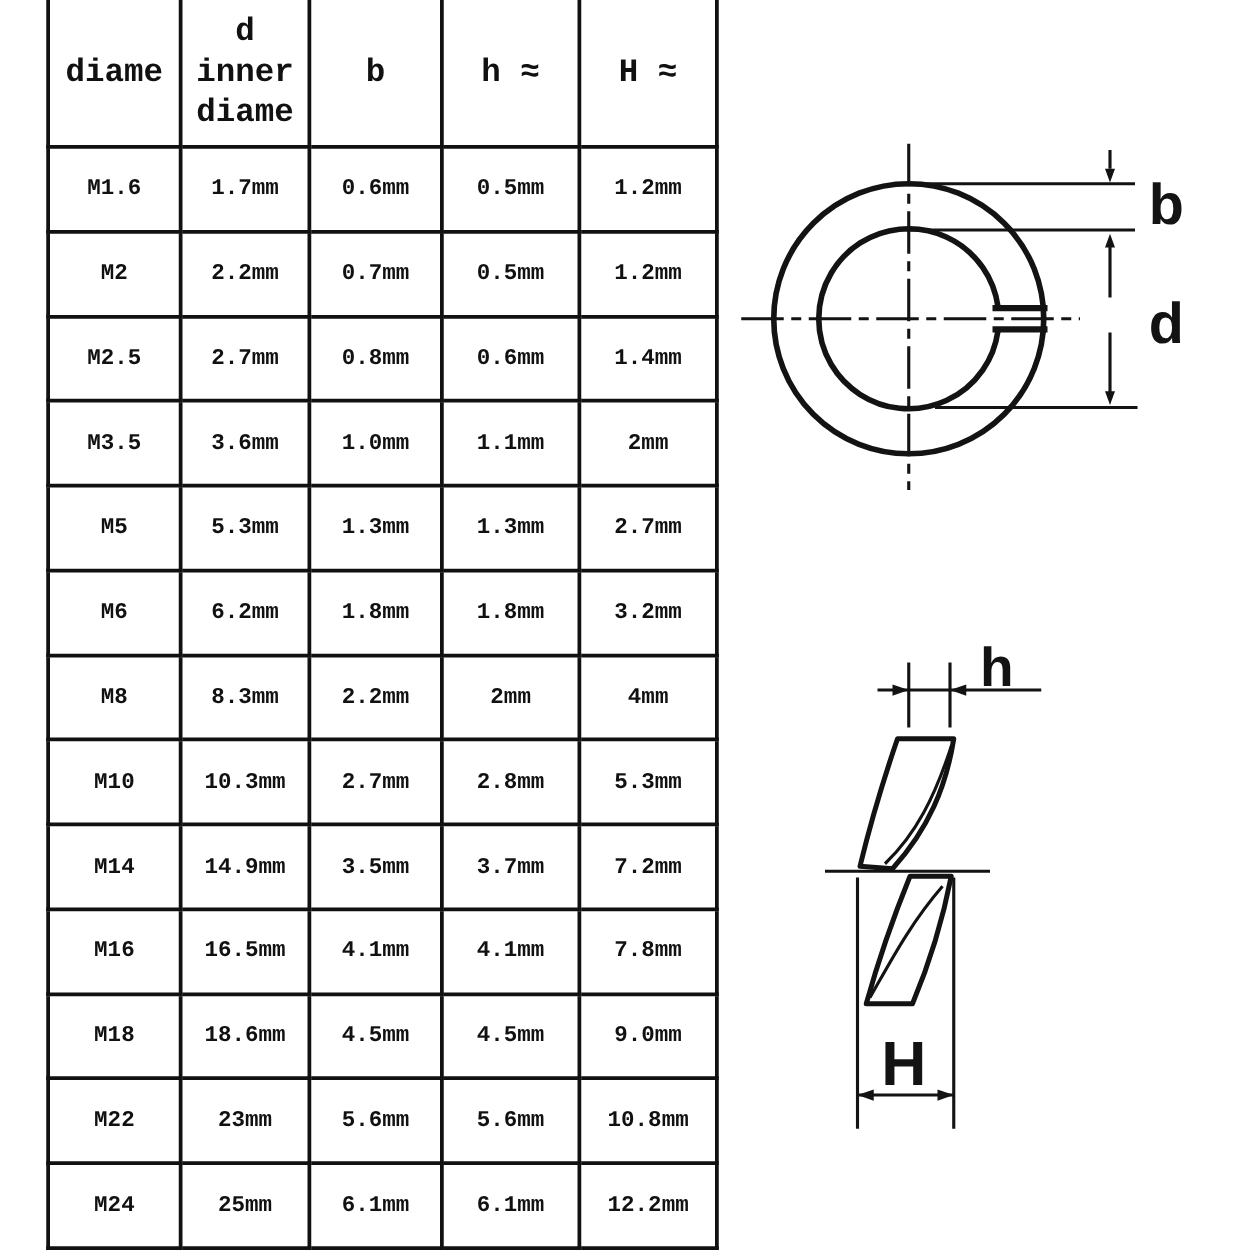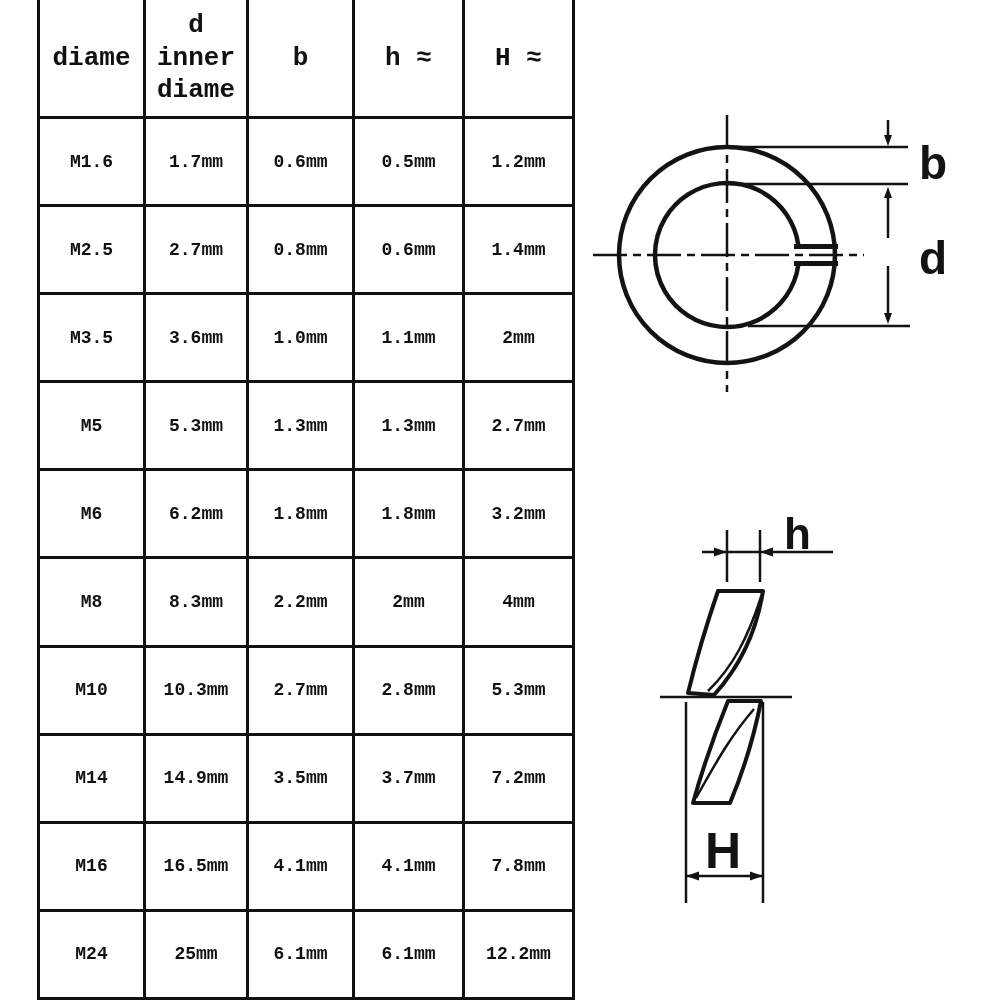--- a/index.html
+++ b/index.html
@@ -86,20 +86,27 @@
     </thead>
     <tbody>
         <tr>
           <td>M1.6</td>
           <td>1.7mm</td>
           <td>0.6mm</td>
           <td>0.5mm</td>
           <td>1.2mm</td>
         </tr>
         <tr>
+          <td>M2</td>
+          <td>2.2mm</td>
+          <td>0.7mm</td>
+          <td>0.5mm</td>
+          <td>1.2mm</td>
+        </tr>
+        <tr>
           <td>M2.5</td>
           <td>2.7mm</td>
           <td>0.8mm</td>
           <td>0.6mm</td>
           <td>1.4mm</td>
         </tr>
         <tr>
           <td>M3.5</td>
           <td>3.6mm</td>
           <td>1.0mm</td>
@@ -140,20 +147,34 @@
           <td>3.5mm</td>
           <td>3.7mm</td>
           <td>7.2mm</td>
         </tr>
         <tr>
           <td>M16</td>
           <td>16.5mm</td>
           <td>4.1mm</td>
           <td>4.1mm</td>
           <td>7.8mm</td>
+        </tr>
+        <tr>
+          <td>M18</td>
+          <td>18.6mm</td>
+          <td>4.5mm</td>
+          <td>4.5mm</td>
+          <td>9.0mm</td>
+        </tr>
+        <tr>
+          <td>M22</td>
+          <td>23mm</td>
+          <td>5.6mm</td>
+          <td>5.6mm</td>
+          <td>10.8mm</td>
         </tr>
         <tr>
           <td>M24</td>
           <td>25mm</td>
           <td>6.1mm</td>
           <td>6.1mm</td>
           <td>12.2mm</td>
         </tr>
       </tbody>
   </table>

